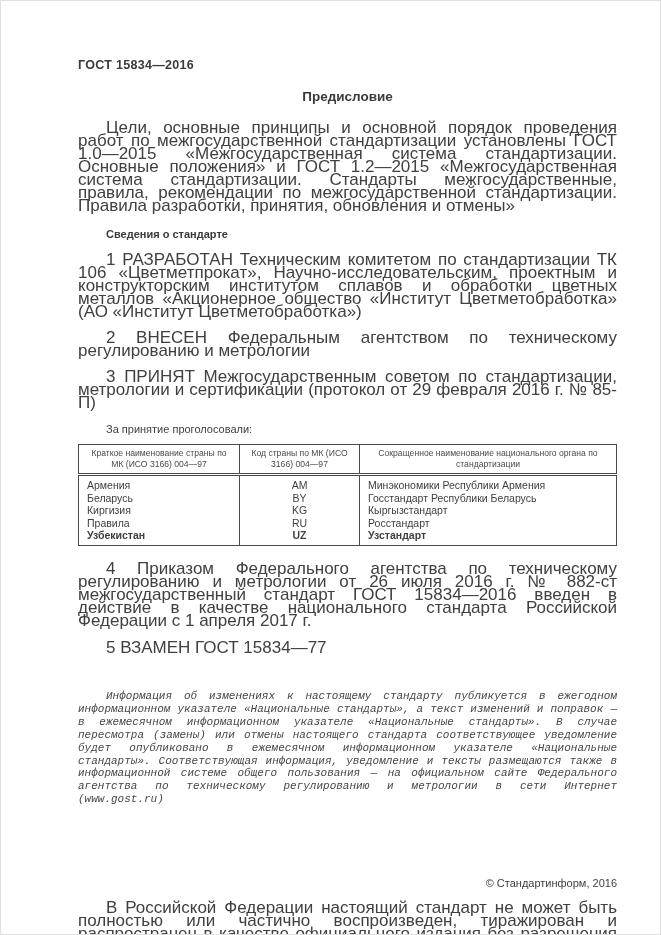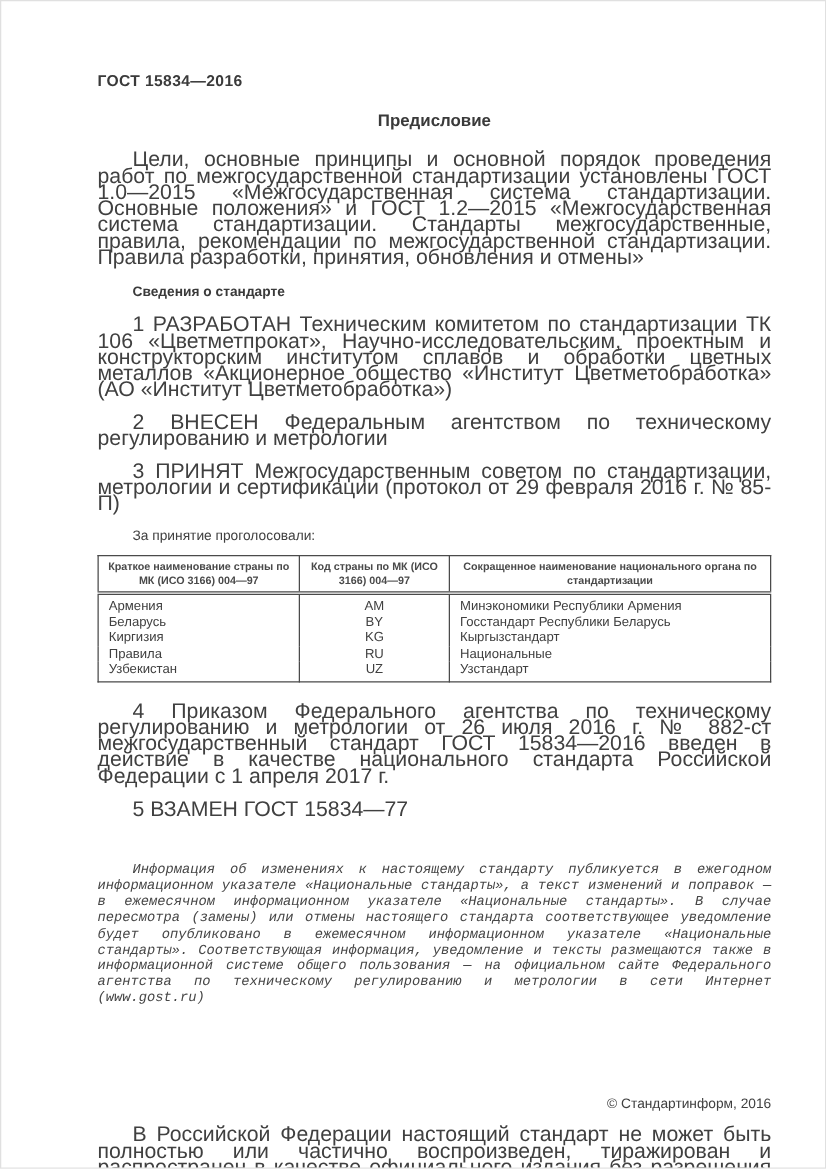--- a/index.html
+++ b/index.html
@@ -73,21 +73,21 @@
     border-collapse: collapse;
     table-layout: fixed;
   }
   .vote-table col.c1 { width: 161px; }
   .vote-table col.c2 { width: 120px; }
   .vote-table col.c3 { width: 257px; }
 
   .vote-table thead th {
     border: 1px solid #4a4a4a;
     border-bottom: 3px double #4a4a4a;
-    font-weight: bold;
+    font-weight: normal;
     font-size: 8.6px;
     line-height: 11px;
     text-align: center;
     vertical-align: middle;
     padding: 3px 6px;
     color: #4a4a4a;
   }
 
   .vote-table tbody td {
     border-left: 1px solid #4a4a4a;
@@ -96,20 +96,21 @@
     line-height: 12.6px;
     padding: 0 8px;
     color: #404040;
     white-space: nowrap;
     overflow: hidden;
   }
   .vote-table tbody tr:first-child td { padding-top: 3px; }
   .vote-table tbody tr:last-child td {
     border-bottom: 1px solid #4a4a4a;
     padding-bottom: 3px;
+    font-weight: bold;
   }
   .vote-table td.center { text-align: center; }
 
   .item4 { margin-top: 16px; }
   .item5 { margin-top: 14px; }
 
   .notice {
     margin-top: 36px;
     font-style: italic;
     font-size: 11px;
@@ -180,21 +181,21 @@
           <td>Госстандарт Республики Беларусь</td>
         </tr>
         <tr>
           <td>Киргизия</td>
           <td class="center">KG</td>
           <td>Кыргызстандарт</td>
         </tr>
         <tr>
           <td>Правила</td>
           <td class="center">RU</td>
-          <td>Национальные</td>
+          <td>Росстандарт</td>
         </tr>
         <tr>
           <td>Узбекистан</td>
           <td class="center">UZ</td>
           <td>Узстандарт</td>
         </tr>
       </tbody>
     </table>
 
     <p class="body-par item4">4 Приказом Федерального агентства по техническому регулированию и метрологии от 26 июля 2016 г. № 882-ст межгосударственный стандарт ГОСТ 15834—2016 введен в действие в качестве национального стандарта Российской Федерации с 1 апреля 2017 г.</p>

